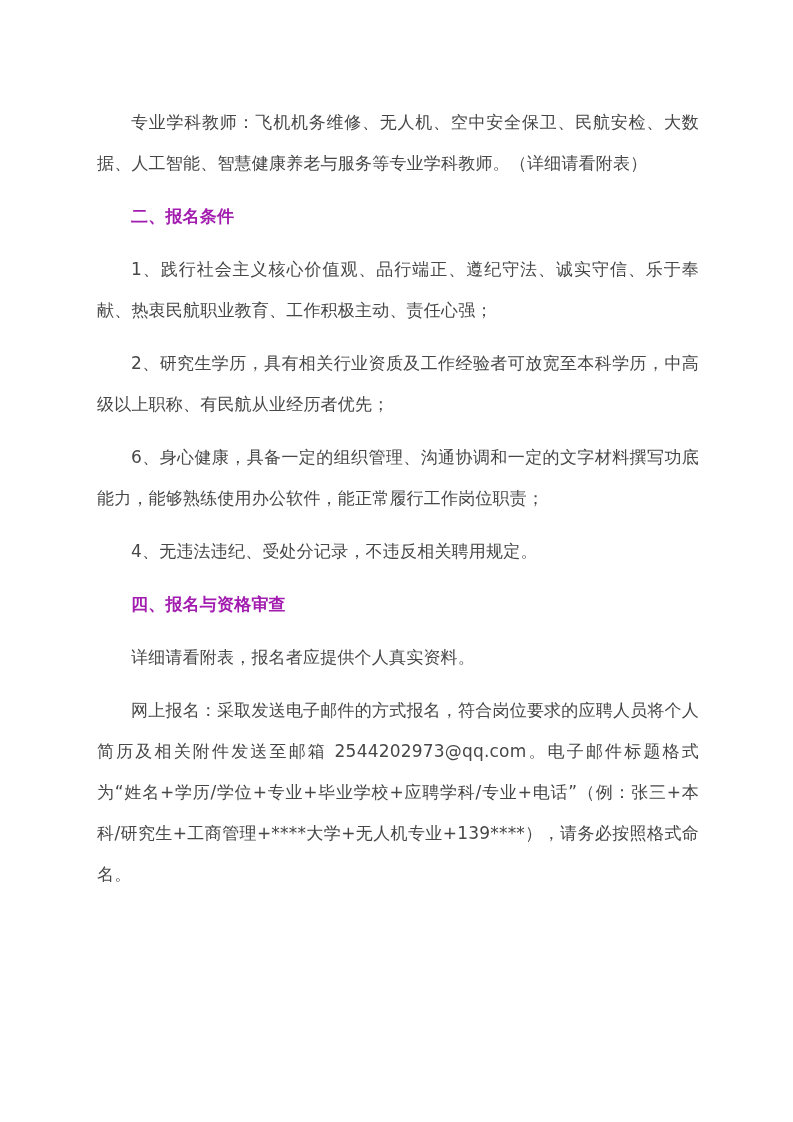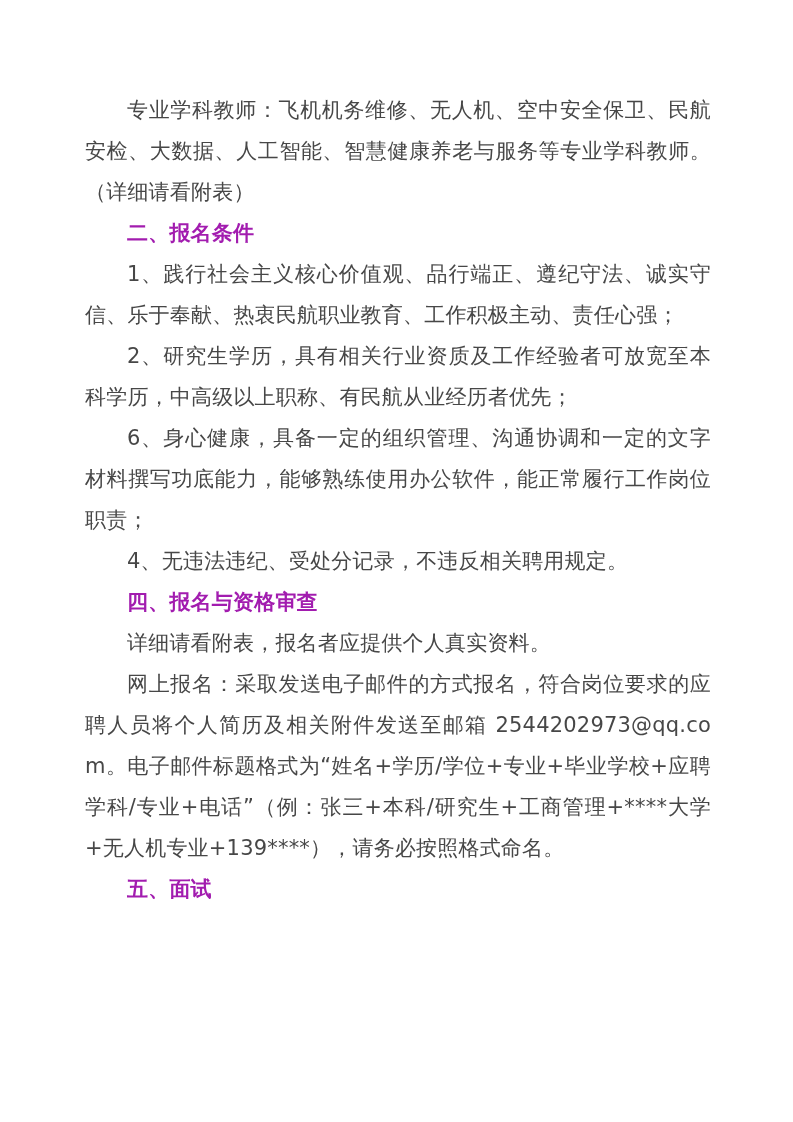--- a/index.html
+++ b/index.html
@@ -13,23 +13,23 @@
     height: 1122px;
     background: #ffffff;
     overflow: hidden;
     box-sizing: border-box;
   }
   .doc-body {
     box-sizing: border-box;
     padding: 90px 82px 0 85px;
   }
   .doc-body p {
-    margin: 0;
+    margin: 12px;
     font-family: "DejaVu Sans", "Liberation Sans", sans-serif;
-    font-size: 21px;
+    font-size: 17px;
     line-height: 41px;
     color: #474747;
     text-align: justify;
     text-justify: inter-ideograph;
     text-indent: 2em;
     letter-spacing: 0.2px;
     word-break: break-all;
   }
   .doc-body p.heading {
     font-weight: bold;
@@ -43,15 +43,14 @@
   <div class="doc-body">
       <p class="body">专业学科教师：飞机机务维修、无人机、空中安全保卫、民航安检、大数据、人工智能、智慧健康养老与服务等专业学科教师。（详细请看附表）</p>
       <p class="heading">二、报名条件</p>
       <p class="body">1、践行社会主义核心价值观、品行端正、遵纪守法、诚实守信、乐于奉献、热衷民航职业教育、工作积极主动、责任心强；</p>
       <p class="body">2、研究生学历，具有相关行业资质及工作经验者可放宽至本科学历，中高级以上职称、有民航从业经历者优先；</p>
       <p class="body">6、身心健康，具备一定的组织管理、沟通协调和一定的文字材料撰写功底能力，能够熟练使用办公软件，能正常履行工作岗位职责；</p>
       <p class="body">4、无违法违纪、受处分记录，不违反相关聘用规定。</p>
       <p class="heading">四、报名与资格审查</p>
       <p class="body">详细请看附表，报名者应提供个人真实资料。</p>
       <p class="body">网上报名：采取发送电子邮件的方式报名，符合岗位要求的应聘人员将个人简历及相关附件发送至邮箱 2544202973@qq.com。电子邮件标题格式为“姓名+学历/学位+专业+毕业学校+应聘学科/专业+电话”（例：张三+本科/研究生+工商管理+****大学+无人机专业+139****），请务必按照格式命名。</p>
-      <p class="heading">五、面试</p>
     </div>
 </div>
 
 </body></html>

